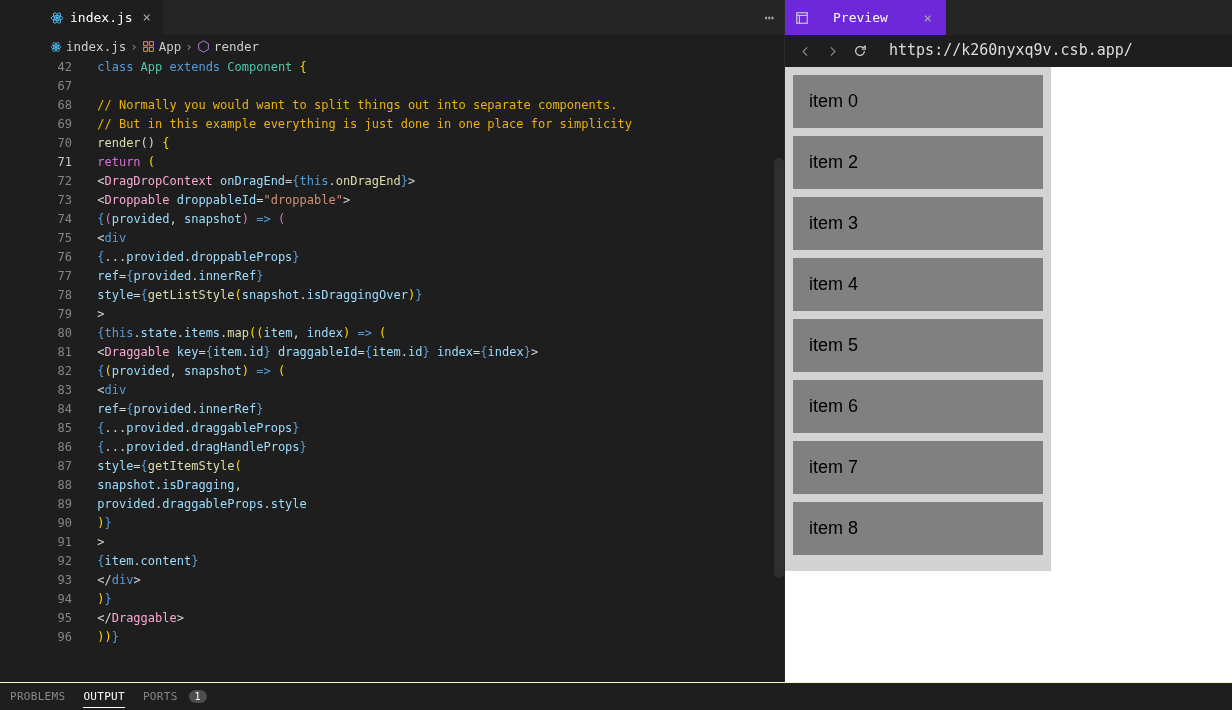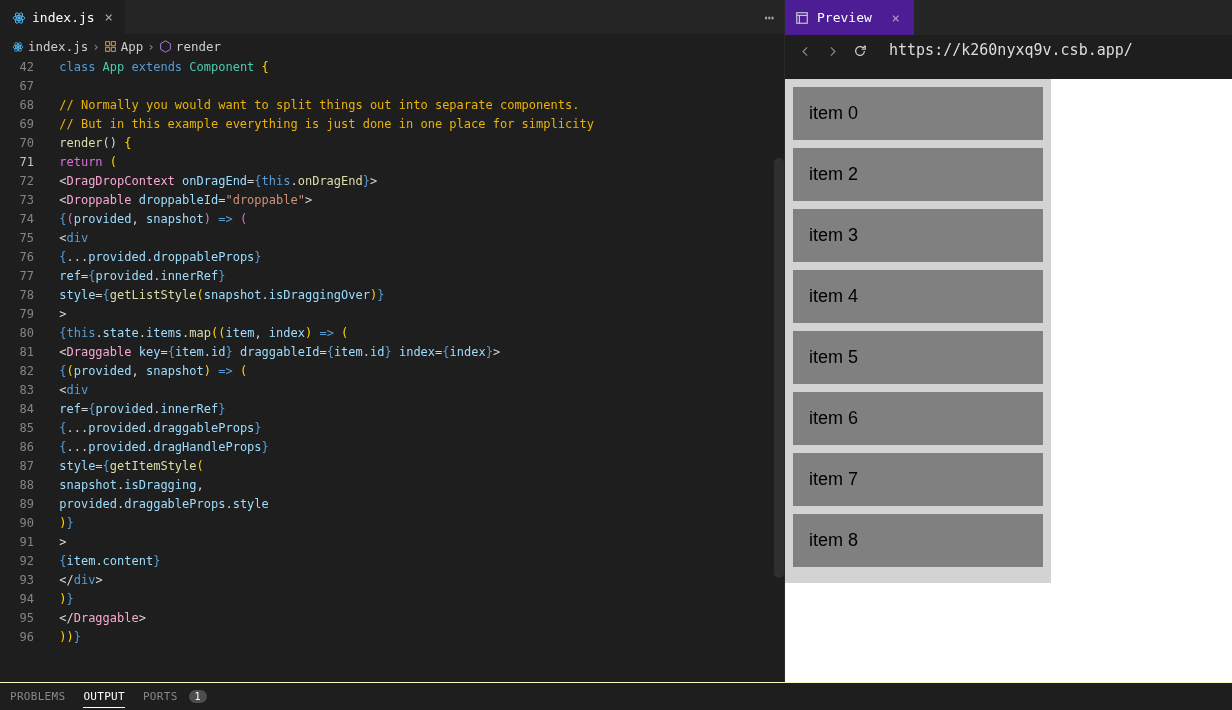--- a/index.html
+++ b/index.html
@@ -10,20 +10,21 @@
       width: 1232px;
       height: 710px;
       overflow: hidden;
       display: flex;
       flex-direction: column;
     }
     .main-area {
       display: flex;
       flex: 1;
       overflow: hidden;
+      padding-left: 38px;
     }
     .editor-panel {
       flex: 1;
       display: flex;
       flex-direction: column;
       background: #1e1e1e;
       min-width: 0;
     }
     .tabs {
       display: flex;
@@ -113,44 +114,43 @@
     }
     .preview-tabs {
       display: flex;
       align-items: center;
       background: #252526;
       height: 35px;
     }
     .preview-tab {
       display: flex;
       align-items: center;
-      gap: 8px;
+      gap: 24px;
       padding: 0 10px;
       height: 100%;
-      background: #4c1d95;
+      background: #6d28d9;
       color: #fff;
       font-size: 13px;
     }
     .preview-toolbar {
       display: flex;
       align-items: center;
       gap: 14px;
       padding: 6px 14px 8px 14px;
       background: #1e1e1e;
       color: #ccc;
       font-size: 13px;
     }
     .nav-arrow { color: #888; cursor: pointer; font-size: 14px; }
     .reload { color: #ccc; cursor: pointer; font-size: 15px; }
     .url { color: #ddd; font-size: 15px; margin-left: 8px; }
     .preview-content {
       flex: 1;
       background: #fff;
       overflow: auto;
-      margin-top: 12px;
     }
     .drop-zone {
       background: #d3d3d3;
       padding: 8px;
       width: 266px;
       margin: 0;
     }
     .drop-item {
       background: grey;
       color: #000;

